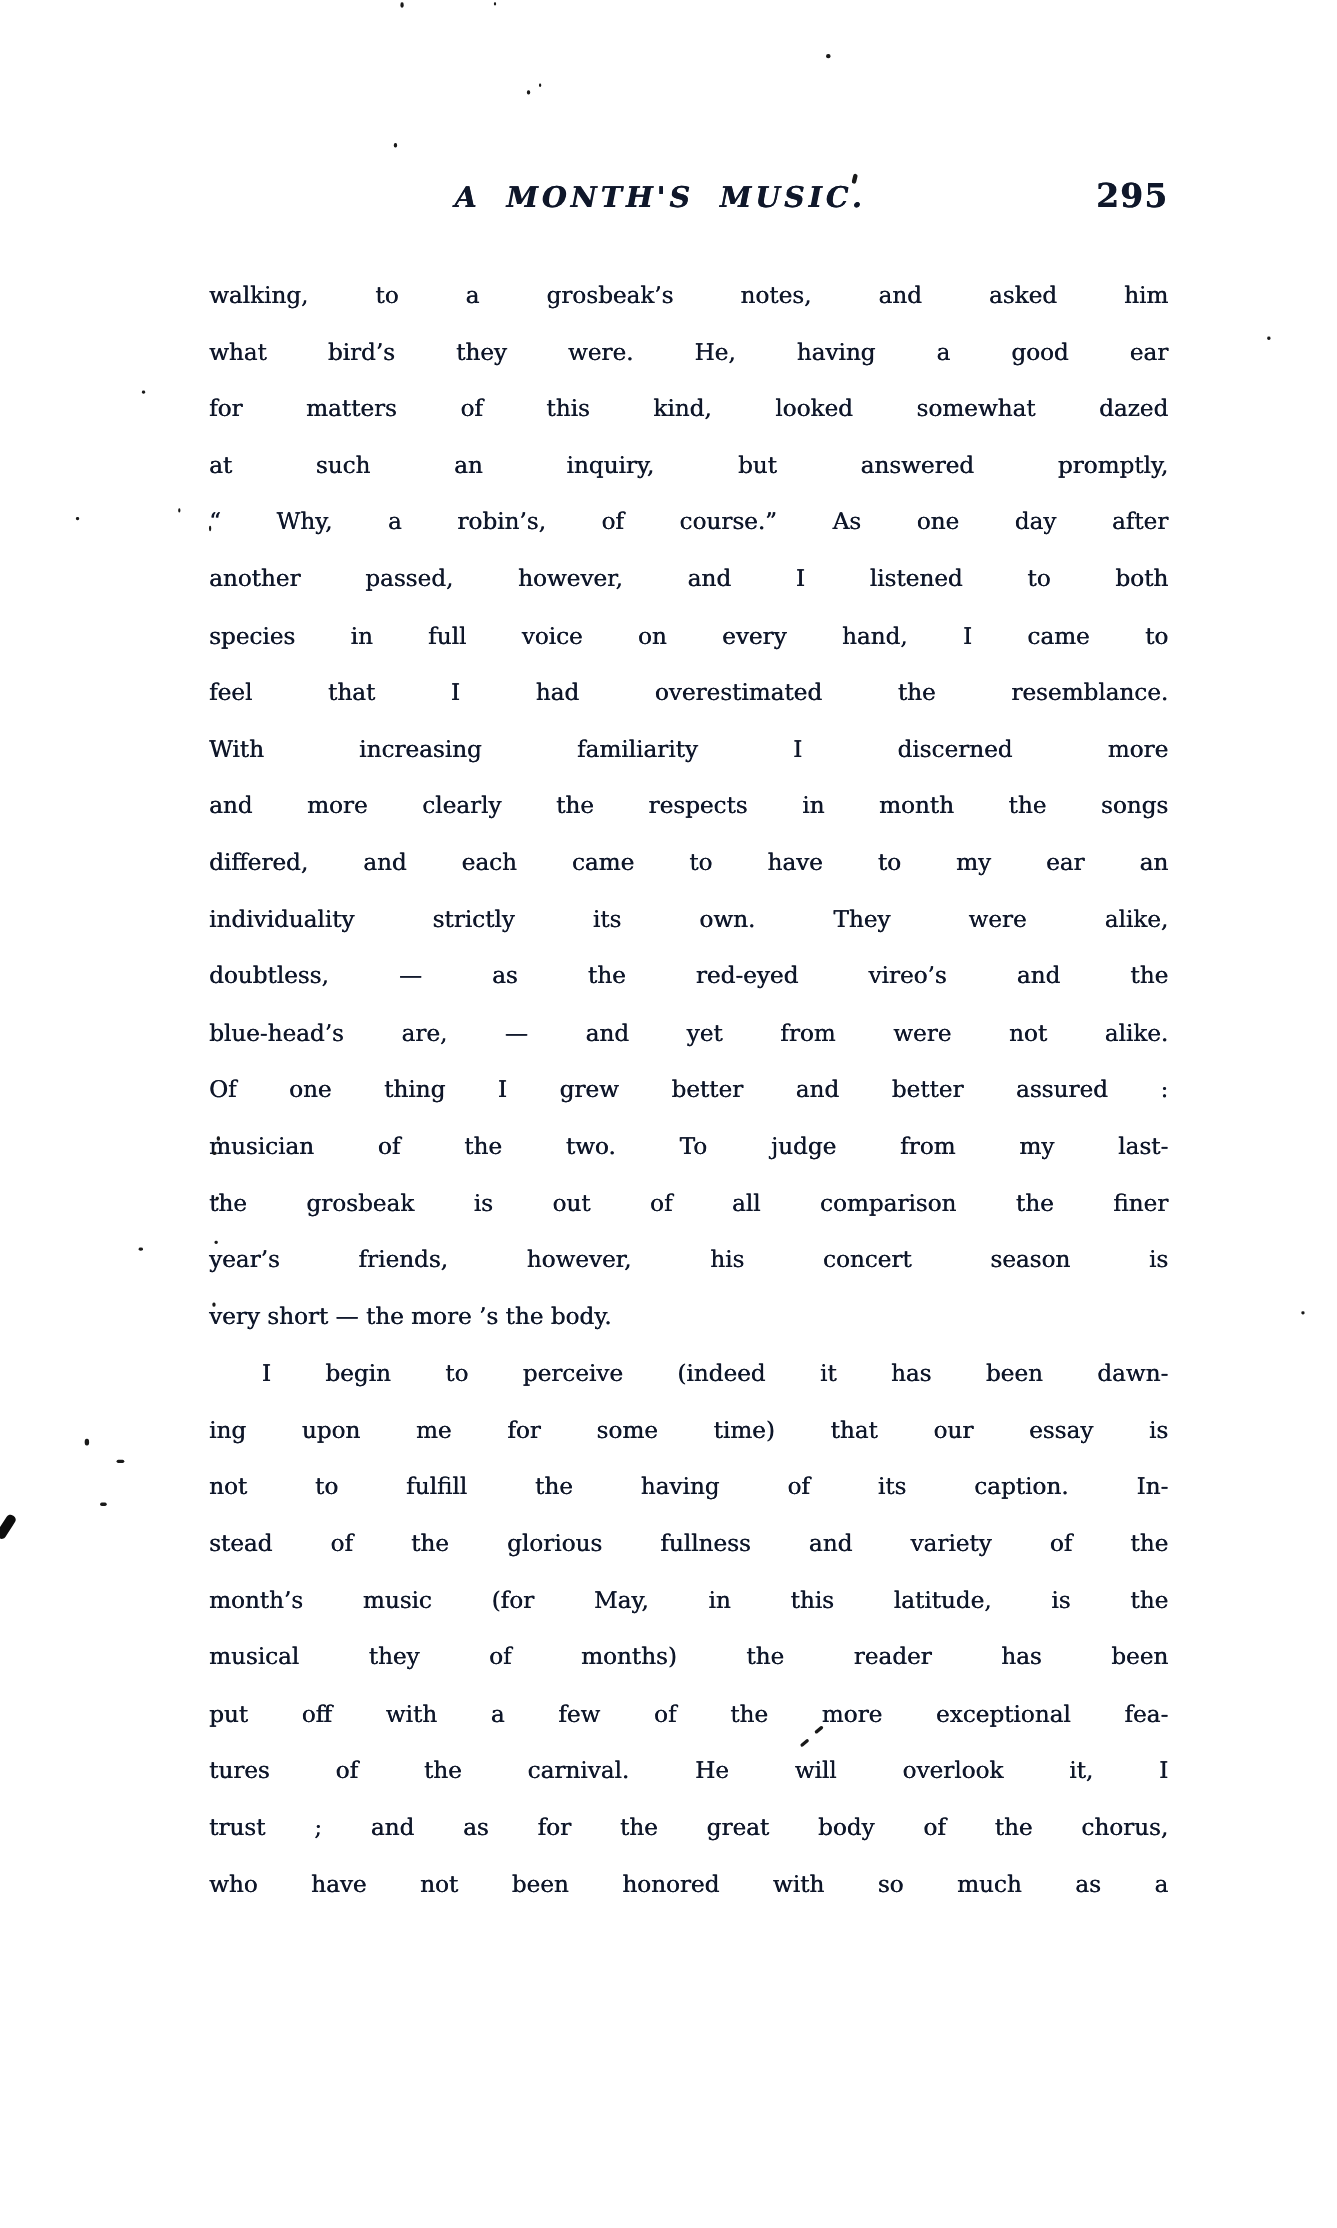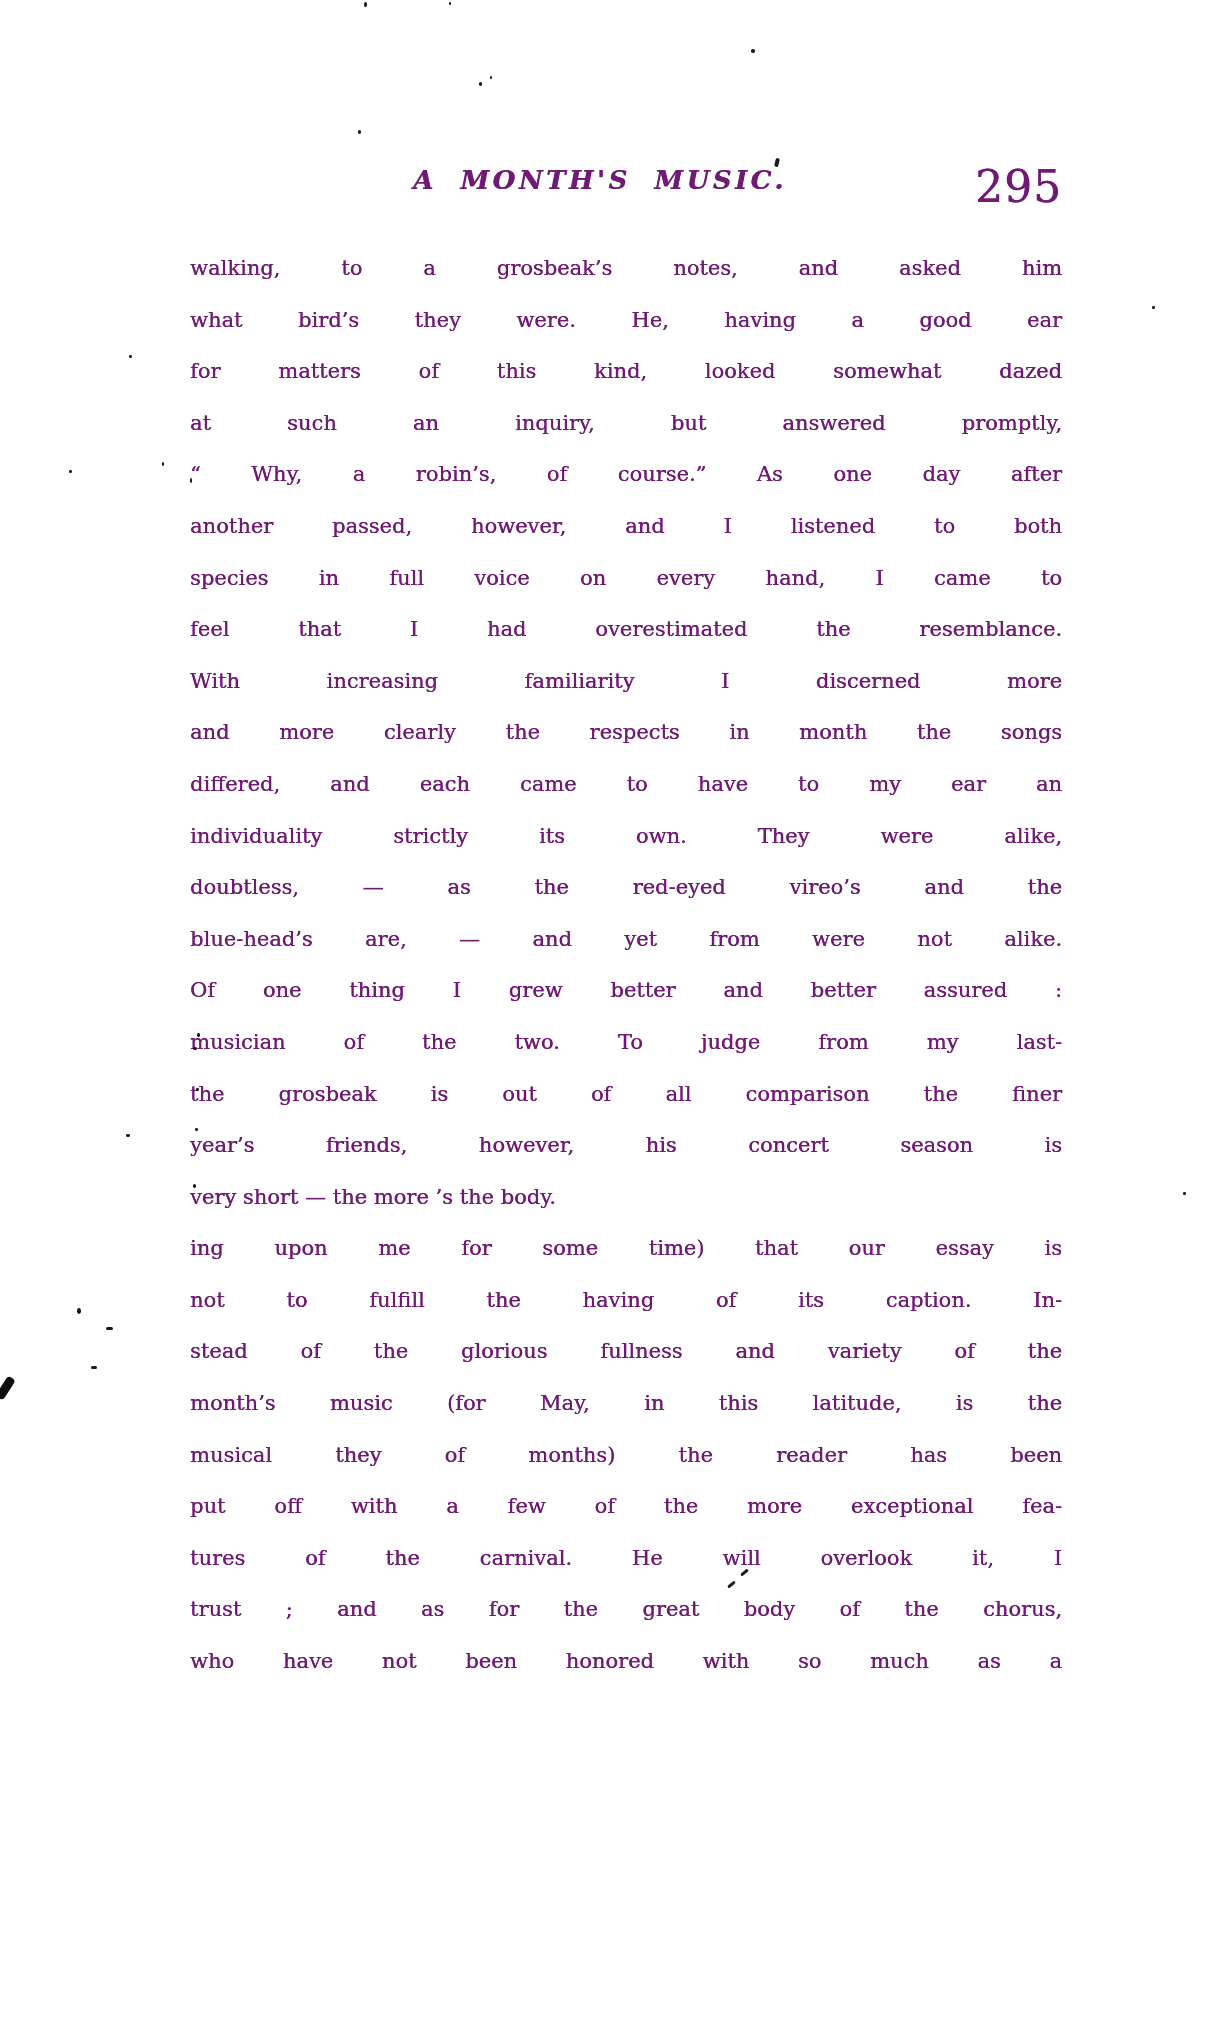--- a/index.html
+++ b/index.html
@@ -6,21 +6,21 @@
   html, body { margin: 0; padding: 0; }
   body { background: #ffffff; }
 
   .page {
     position: relative;
     width: 1215px;
     height: 2025px;
     background: #ffffff;
     overflow: hidden;
     font-family: "DejaVu Serif", serif;
-    color: #701a75;
+    color: #0f172a;
   }
 
   
   .header-band {
     position: absolute;
     top: 161px;
     left: 190px;
     width: 872px;
     height: 48px;
   }
@@ -35,22 +35,22 @@
     font-size: 26px;
     letter-spacing: 3.5px;
     word-spacing: 11px;
     white-space: nowrap;
     text-shadow: 0.4px 0 currentColor;
   }
   .page-number {
     position: absolute;
     right: 0;
     top: 0;
-    font-size: 44px;
-    font-weight: 400;
+    font-size: 30px;
+    font-weight: 700;
     letter-spacing: 1px;
     text-shadow: 0.4px 0 currentColor;
   }
 
   
   .body-text {
     position: absolute;
     left: 190px;
     top: 243px;
     width: 872px;
@@ -116,20 +116,21 @@
       <div class="line">and more clearly the respects in month the songs</div>
       <div class="line">differed, and each came to have to my ear an</div>
       <div class="line">individuality strictly its own.  They were alike,</div>
       <div class="line">doubtless, — as the red-eyed vireo’s and the</div>
       <div class="line">blue-head’s are, — and yet from were not alike.</div>
       <div class="line">Of one thing I grew better and better assured :</div>
       <div class="line">musician of the two.  To judge from my last-</div>
       <div class="line">the grosbeak is out of all comparison the finer</div>
       <div class="line">year’s friends, however, his concert season is</div>
       <div class="line left">very short — the more ’s the body.</div>
+      <div class="line indent">I begin to perceive (indeed it has been dawn-</div>
       <div class="line">ing upon me for some time) that our essay is</div>
       <div class="line">not to fulfill the having of its caption.  In-</div>
       <div class="line">stead of the glorious fullness and variety of the</div>
       <div class="line">month’s music (for May, in this latitude, is the</div>
       <div class="line">musical they of months) the reader has been</div>
       <div class="line">put off with a few of the more exceptional fea-</div>
       <div class="line">tures of the carnival.  He will overlook it, I</div>
       <div class="line">trust ; and as for the great body of the chorus,</div>
       <div class="line">who have not been honored with so much as a</div>
     </div>

